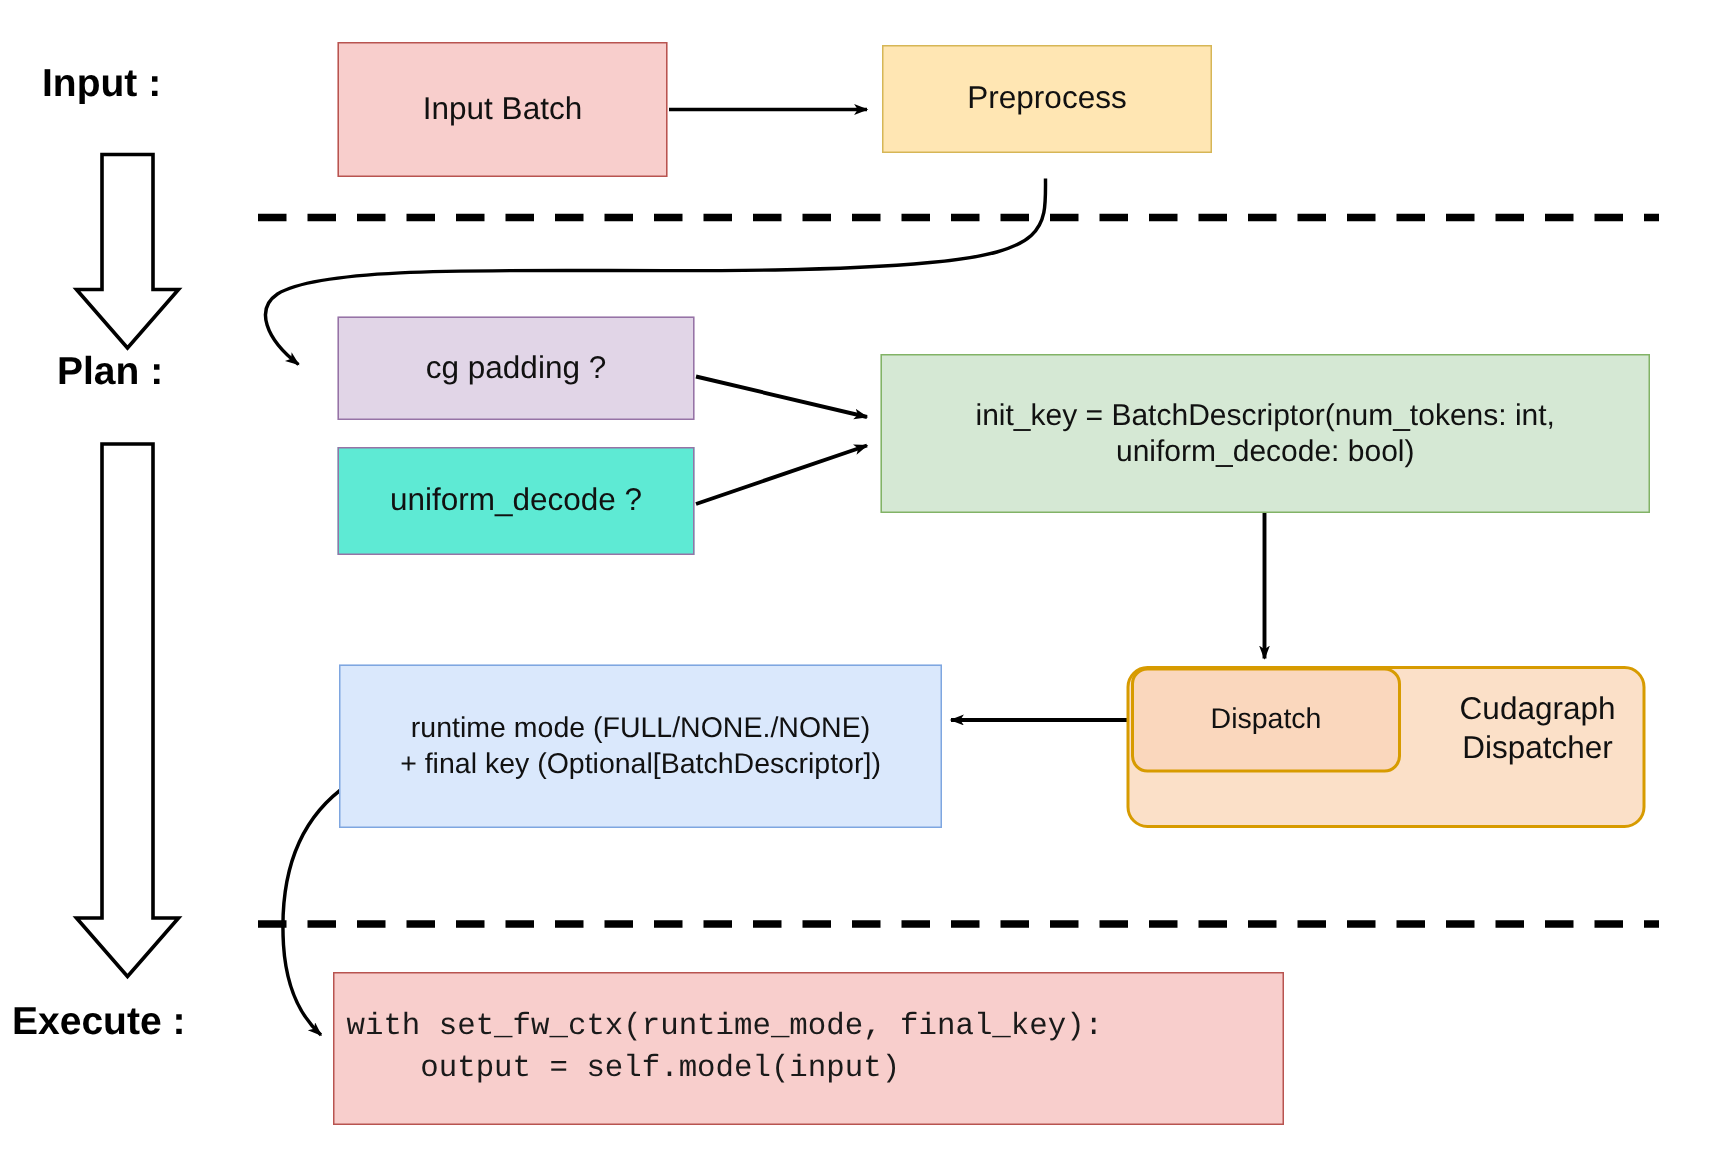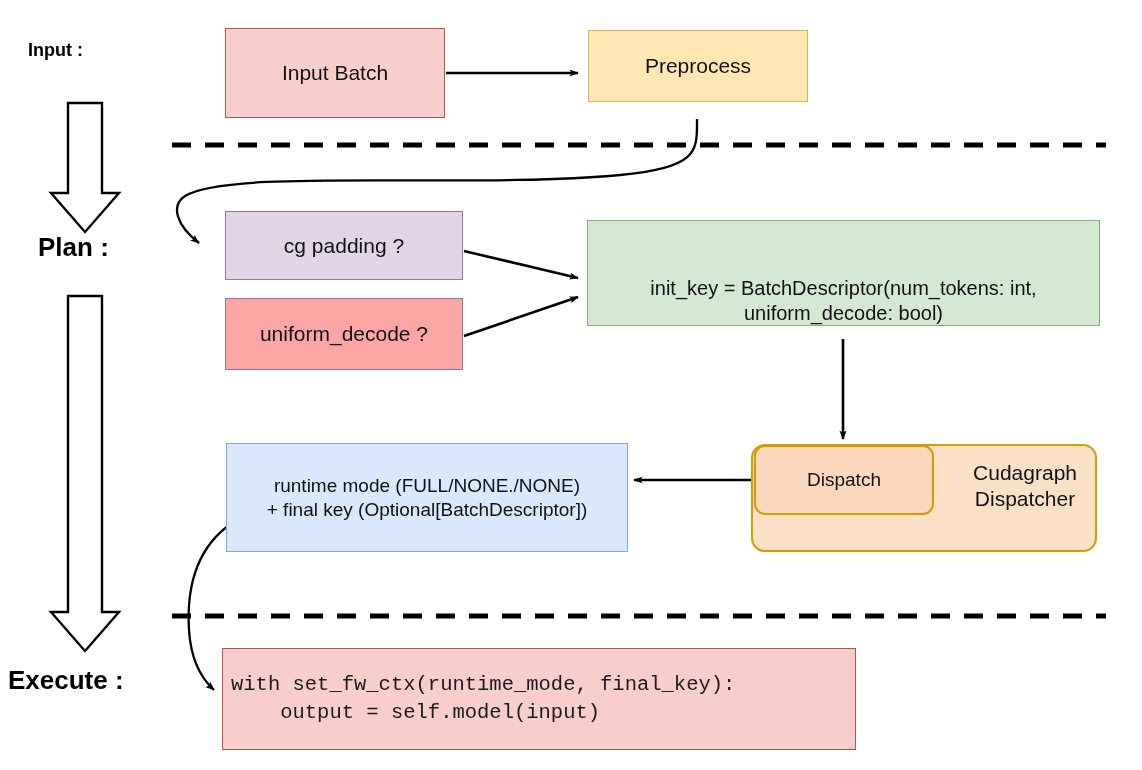--- a/index.html
+++ b/index.html
@@ -15,40 +15,40 @@
                font-family:"Liberation Sans", sans-serif;white-space:nowrap;}
 
   
   #n-input-batch{left:225px;top:28px;width:220px;height:90px;
      background:#f8cecc;border:1.6px solid #b85450;font-size:21px;}
   #n-preprocess{left:588px;top:30px;width:220px;height:72px;
      background:#ffe6b3;border:1.6px solid #d6b656;font-size:21px;}
   #n-cg-padding{left:225px;top:211px;width:238px;height:69px;
      background:#e1d5e7;border:1.6px solid #9673a6;font-size:21px;}
   #n-uniform-decode{left:225px;top:298px;width:238px;height:72px;
-     background:#fca5a5;border:1.6px solid #9673a6;font-size:21px;}
-  #n-init-key{left:587px;top:220px;width:513px;height:106px;
-     background:#d5e8d4;border:1.6px solid #82b366;font-size:20px;align-items:flex-end;}
+     background:#5eead4;border:1.6px solid #9673a6;font-size:21px;}
+  #n-init-key{left:587px;top:236px;width:513px;height:106px;
+     background:#d5e8d4;border:1.6px solid #82b366;font-size:20px;}
   #n-runtime-mode{left:226px;top:443px;width:402px;height:109px;
      background:#dae8fc;border:1.6px solid #7ea6e0;font-size:19px;}
   #n-cudagraph-dispatcher{left:751px;top:444px;width:346px;height:108px;
      background:#fbe0c8;border:2px solid #d79b00;border-radius:14px;
      font-size:21px;align-items:flex-start;justify-content:flex-end;
      padding:14px 18px 0 0;}
   #n-cudagraph-dispatcher .lbl{line-height:1.22;text-align:center;}
   #n-dispatch{left:754px;top:445px;width:180px;height:70px;
      background:#fad7bd;border:2px solid #d79b00;border-radius:11px;font-size:19px;}
   #n-exec-code{left:222px;top:648px;width:634px;height:102px;
      background:#f8cecc;border:1.6px solid #b85450;
      align-items:center;justify-content:flex-start;padding-left:8px;}
   #n-exec-code .code{font-family:"Liberation Mono","DejaVu Sans Mono",monospace;
      font-size:20.5px;line-height:1.38;white-space:pre;color:#1a1a1a;text-align:left;}
 
   
-  #lbl-input{left:28px;top:40px;font-size:18px;}
+  #lbl-input{left:28px;top:40px;font-size:26px;}
   #lbl-plan{left:38px;top:232px;font-size:26px;}
   #lbl-execute{left:8px;top:665px;font-size:26px;}
 </style>
 </head>
 <body>
 
 <div id="stage">
 
   <svg class="layer" viewBox="0 0 1142 770" xmlns="http://www.w3.org/2000/svg">
     <defs>

